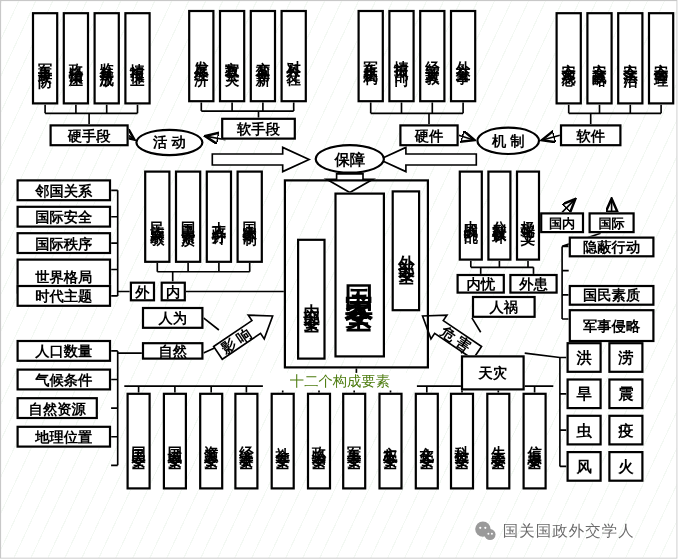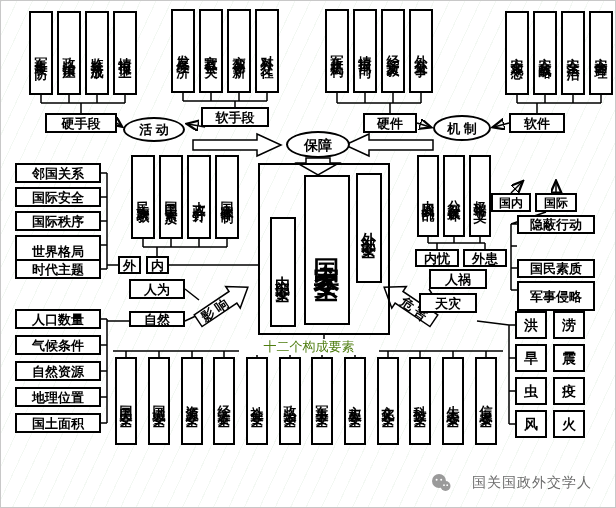--- a/index.html
+++ b/index.html
@@ -19,21 +19,21 @@
     position:absolute;box-sizing:border-box;border:2px solid #000;background:#fff;
     display:flex;align-items:center;justify-content:center;
     font-weight:bold;font-size:13px;line-height:1;color:#000;white-space:nowrap;
   }
   .ellipse{border-radius:50%;}
   .notr{background:transparent;}
   .bigtitle{font-size:26px;letter-spacing:6px;}
   .midv{font-size:15px;letter-spacing:4px;}
   .lbl{position:absolute;font-weight:normal;font-size:13px;color:#4d7c0f;background:#fff;
     display:flex;align-items:center;justify-content:center;}
-  .wm{position:absolute;color:#6b6b6b;font-size:14px;letter-spacing:1px;display:flex;align-items:center;gap:21px;justify-content:center;}
+  .wm{position:absolute;color:#6b6b6b;font-size:14px;letter-spacing:1px;display:flex;align-items:center;gap:6px;justify-content:center;}
   svg#wires{position:absolute;left:0;top:0;}
   svg#wires path, svg#wires line, svg#wires polyline{stroke:#000;stroke-width:1.5;fill:none;}
   svg#wires polygon.block{fill:#fff;stroke:#000;stroke-width:1.5;}
   svg#wires text{font-family:"Liberation Sans","DejaVu Sans",sans-serif;font-weight:bold;font-size:13px;fill:#000;}
 </style>
 </head>
 <body>
 
 <div id="stage">
 
@@ -143,27 +143,26 @@
 
   <div class="hbox" style="left:490px;top:192px;width:40px;height:19px;font-size:12px">国内</div>
   <div class="hbox" style="left:534px;top:192px;width:42px;height:19px;font-size:12px">国际</div>
   <div class="hbox" style="left:516px;top:214px;width:78px;height:19px">隐蔽行动</div>
   <div class="hbox" style="left:516px;top:258px;width:78px;height:19px">国民素质</div>
   <div class="hbox" style="left:516px;top:280px;width:78px;height:30px">军事侵略</div>
 
   <div class="hbox" style="left:128px;top:278px;width:56px;height:20px">人为</div>
   <div class="hbox" style="left:128px;top:310px;width:56px;height:16px">自然</div>
   <div class="hbox" style="left:428px;top:268px;width:58px;height:20px">人祸</div>
-  <div class="hbox" style="left:418px;top:292px;width:58px;height:20px">天灾</div>
+  <div class="hbox" style="left:418px;top:322px;width:58px;height:32px">天灾</div>
 
   <div class="hbox" style="left:14px;top:308px;width:86px;height:20px">人口数量</div>
   <div class="hbox" style="left:14px;top:334px;width:86px;height:20px">气候条件</div>
-  <div class="hbox" style="left:14px;top:360px;width:86px;height:20px">自然资源</div>
+  <div class="hbox" style="left:14px;top:360px;width:74px;height:20px">自然资源</div>
   <div class="hbox" style="left:14px;top:386px;width:86px;height:20px">地理位置</div>
-  <div class="hbox" style="left:14px;top:412px;width:86px;height:20px">国土面积</div>
 
   <div class="hbox" style="left:514px;top:310px;width:32px;height:28px;font-size:14px">洪</div>
   <div class="hbox" style="left:552px;top:310px;width:32px;height:28px;font-size:14px">涝</div>
   <div class="hbox" style="left:514px;top:343px;width:32px;height:28px;font-size:14px">旱</div>
   <div class="hbox" style="left:552px;top:343px;width:32px;height:28px;font-size:14px">震</div>
   <div class="hbox" style="left:514px;top:376px;width:32px;height:28px;font-size:14px">虫</div>
   <div class="hbox" style="left:552px;top:376px;width:32px;height:28px;font-size:14px">疫</div>
   <div class="hbox" style="left:514px;top:409px;width:32px;height:28px;font-size:14px">风</div>
   <div class="hbox" style="left:552px;top:409px;width:32px;height:28px;font-size:14px">火</div>
 

